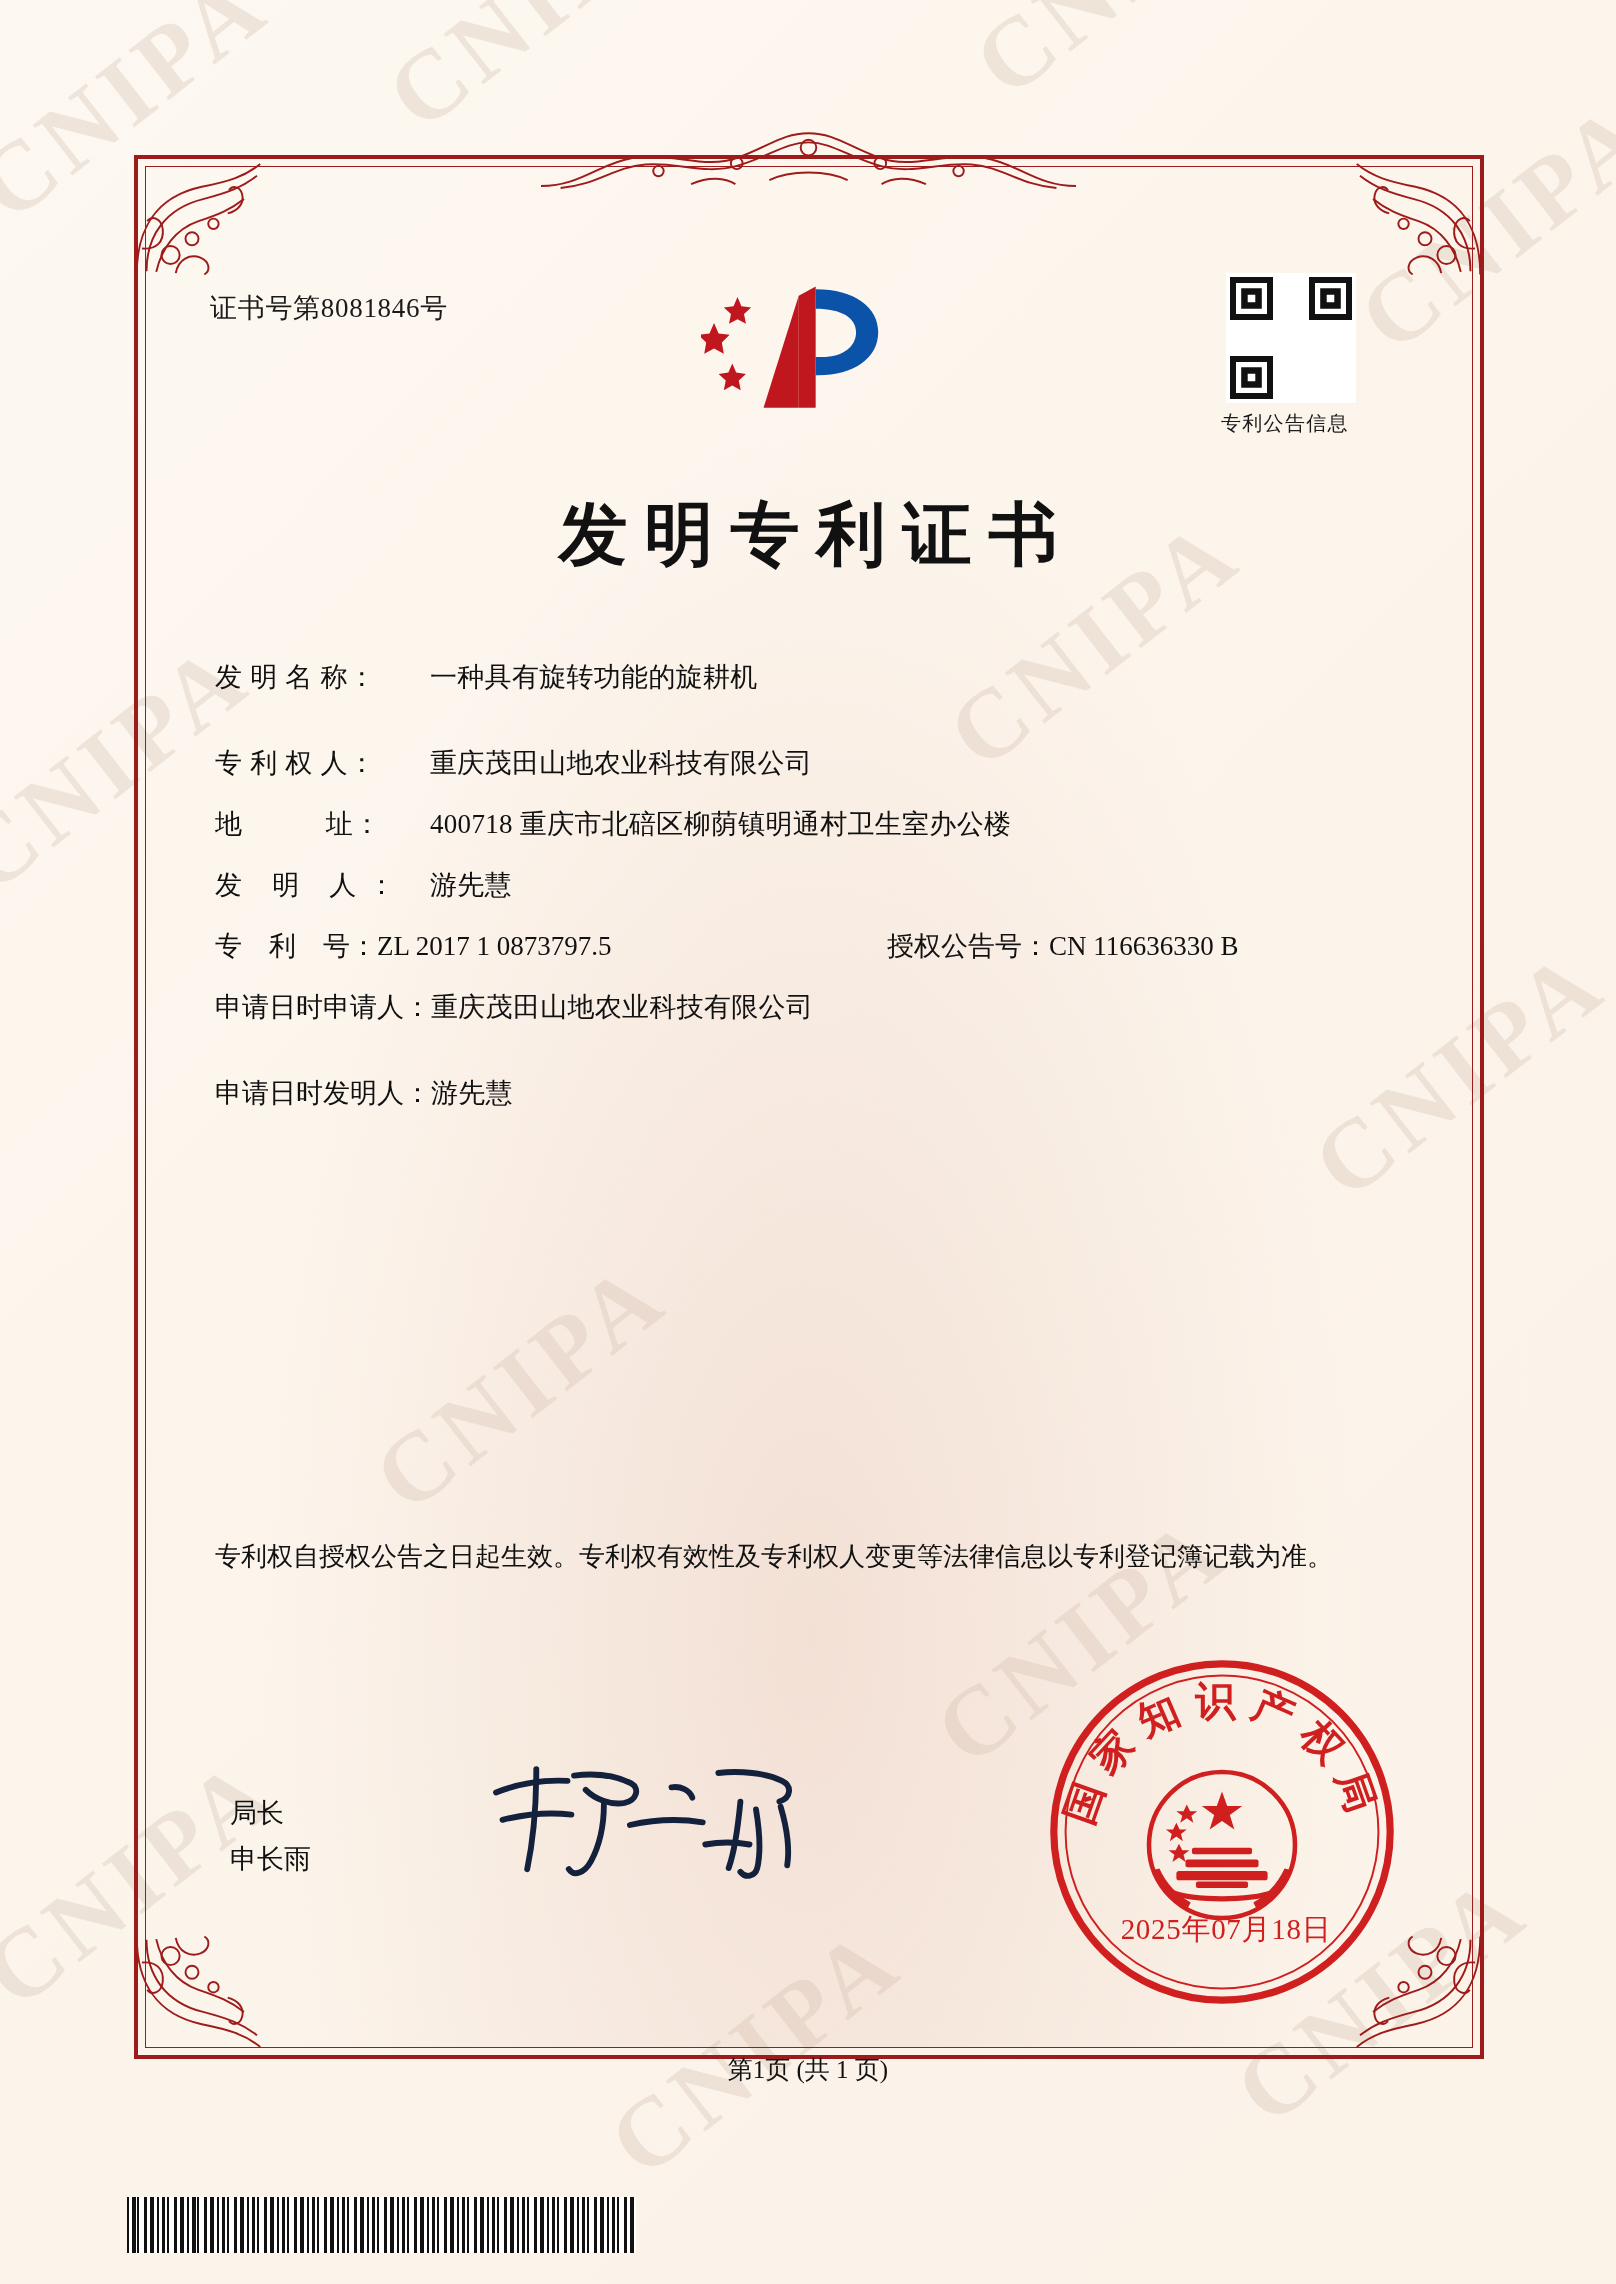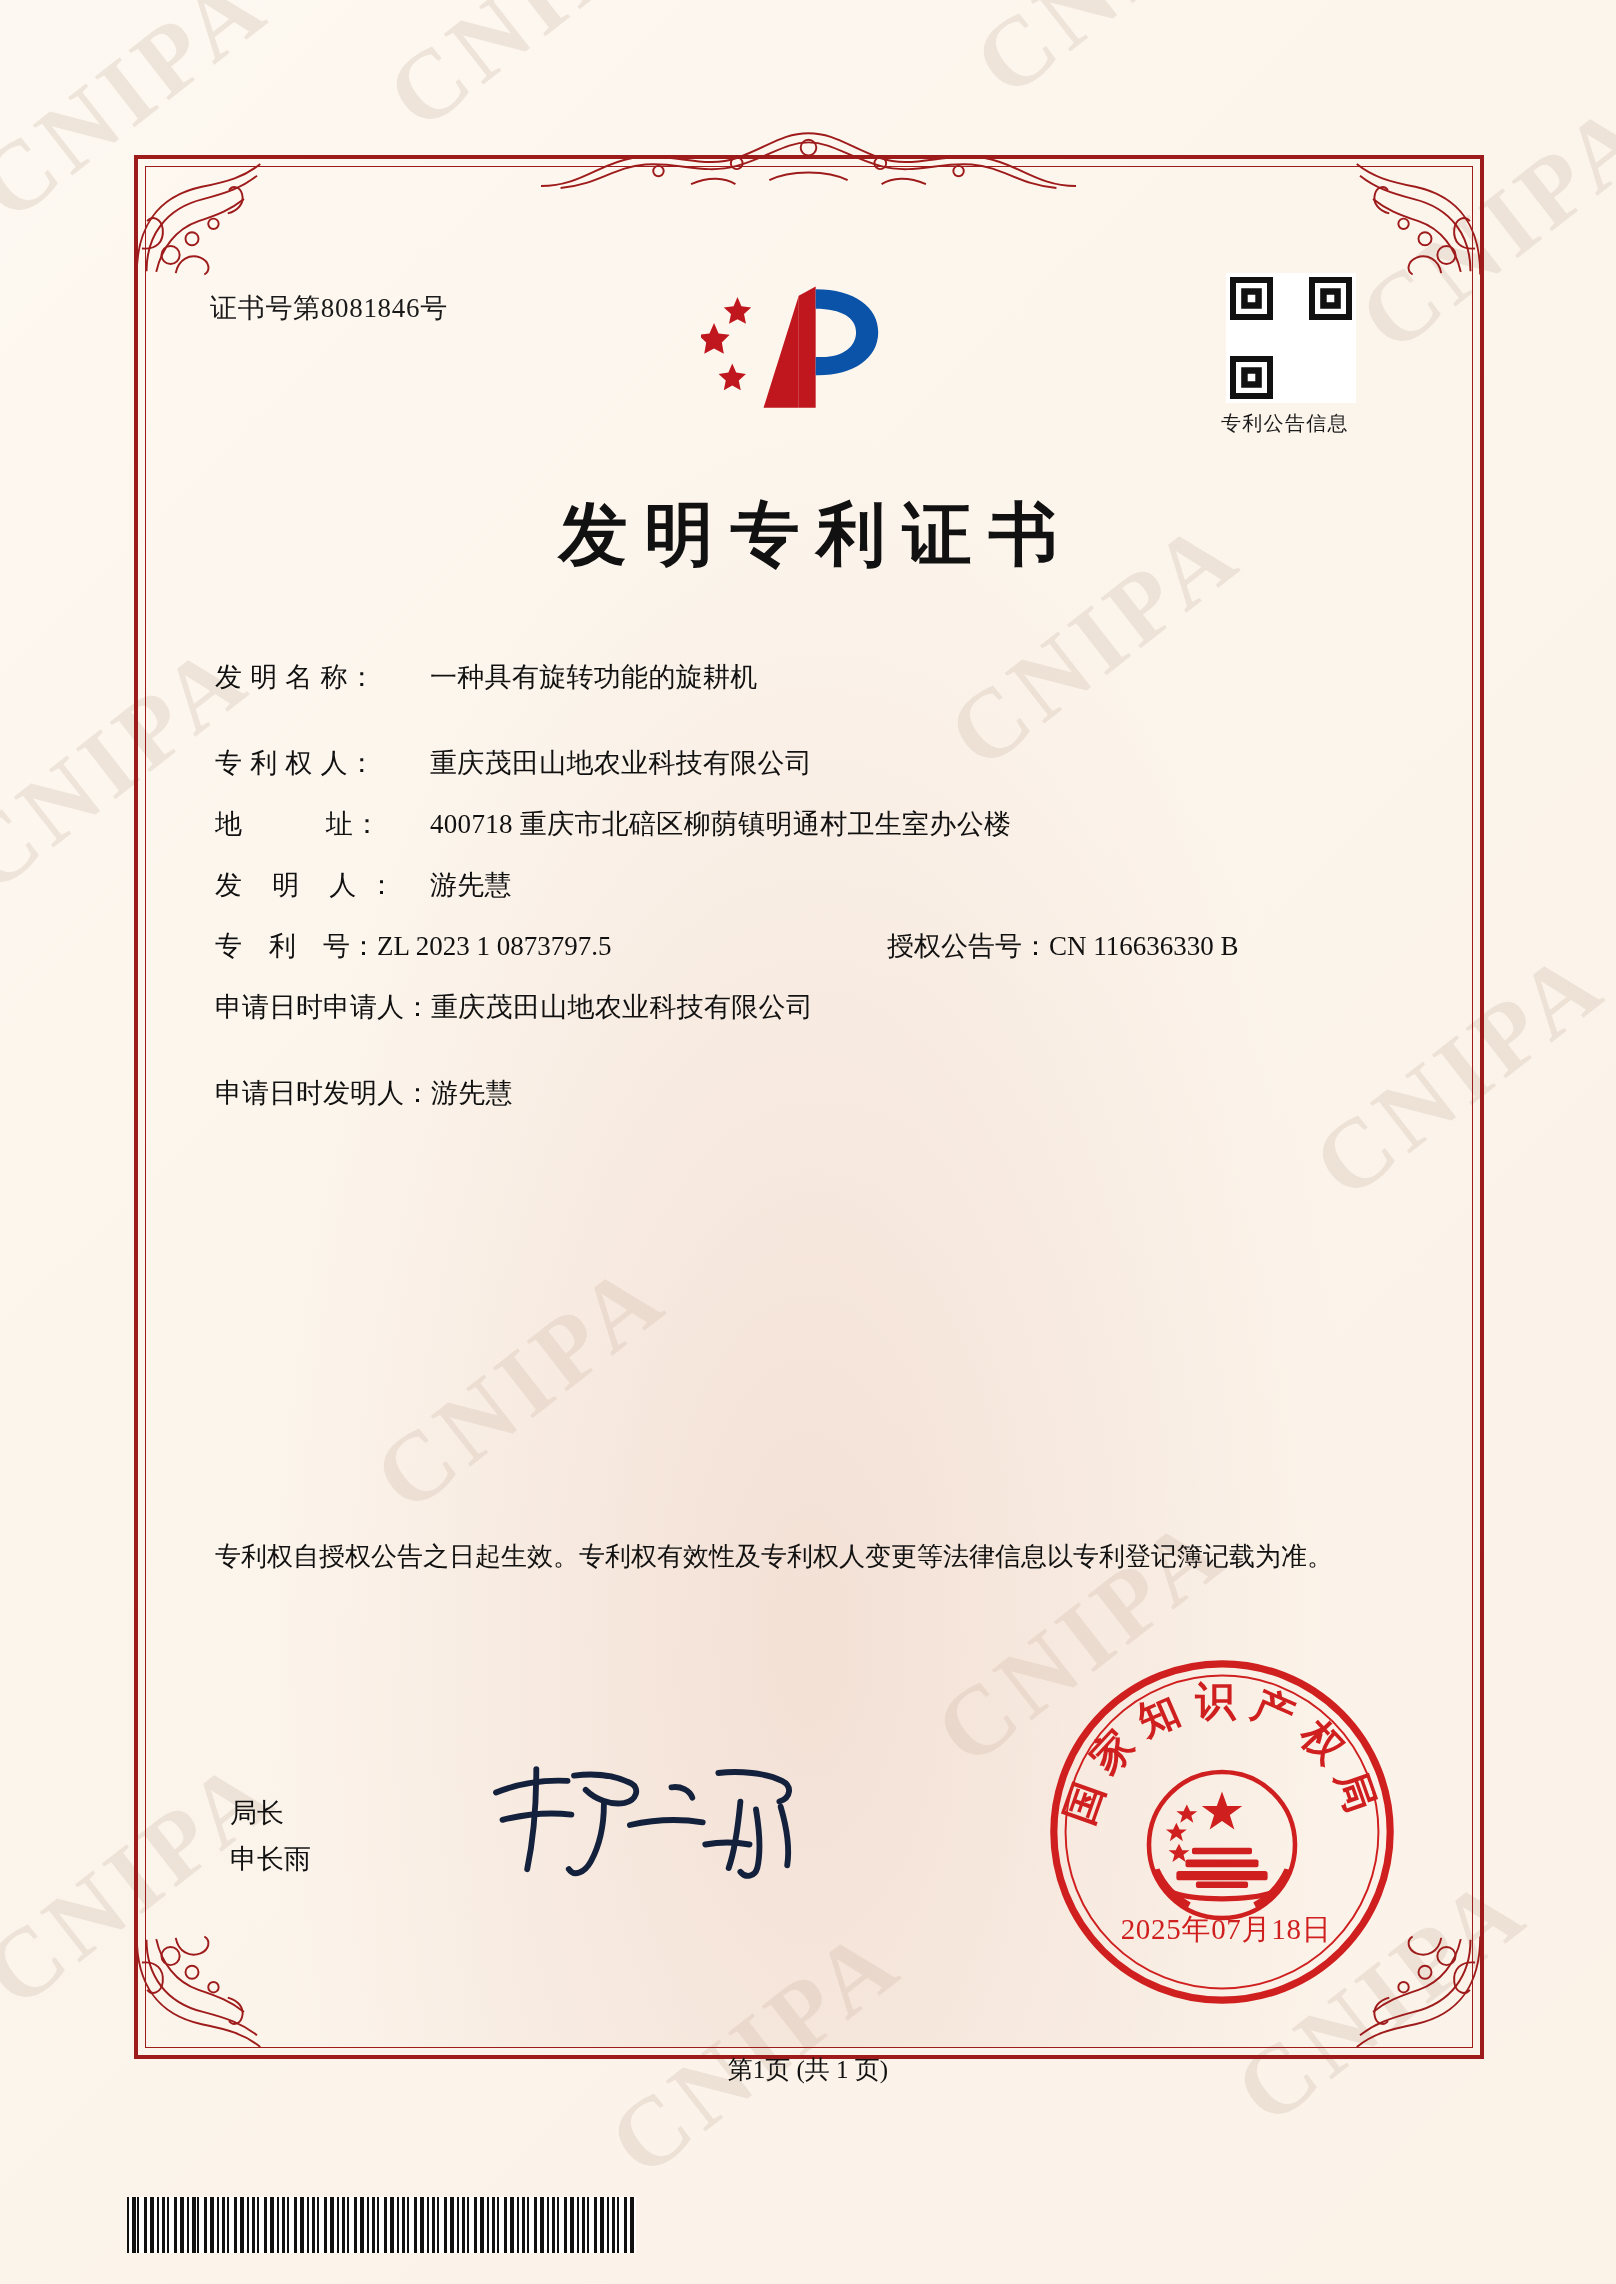--- a/index.html
+++ b/index.html
@@ -392,21 +392,21 @@
     <div class="row">
       <span class="lbl">地　　　址：</span><span class="val">400718 重庆市北碚区柳荫镇明通村卫生室办公楼</span>
     </div>
 
     <div class="row">
       <span class="lbl wide">发 明 人：</span><span class="val">游先慧</span>
     </div>
 
     <div class="two-col">
       <span class="left">
-        <span>专　利　号：</span><span>ZL 2023 1 0873797.5</span>
+        <span>专　利　号：</span><span>ZL 2017 1 0873797.5</span>
       </span>
       <span class="right">
         <span>授权公告号：</span><span>CN 116636330 B</span>
       </span>
     </div>
 
 
     <div class="row">
       <span>申请日时申请人：</span><span class="val">重庆茂田山地农业科技有限公司</span>
     </div>

